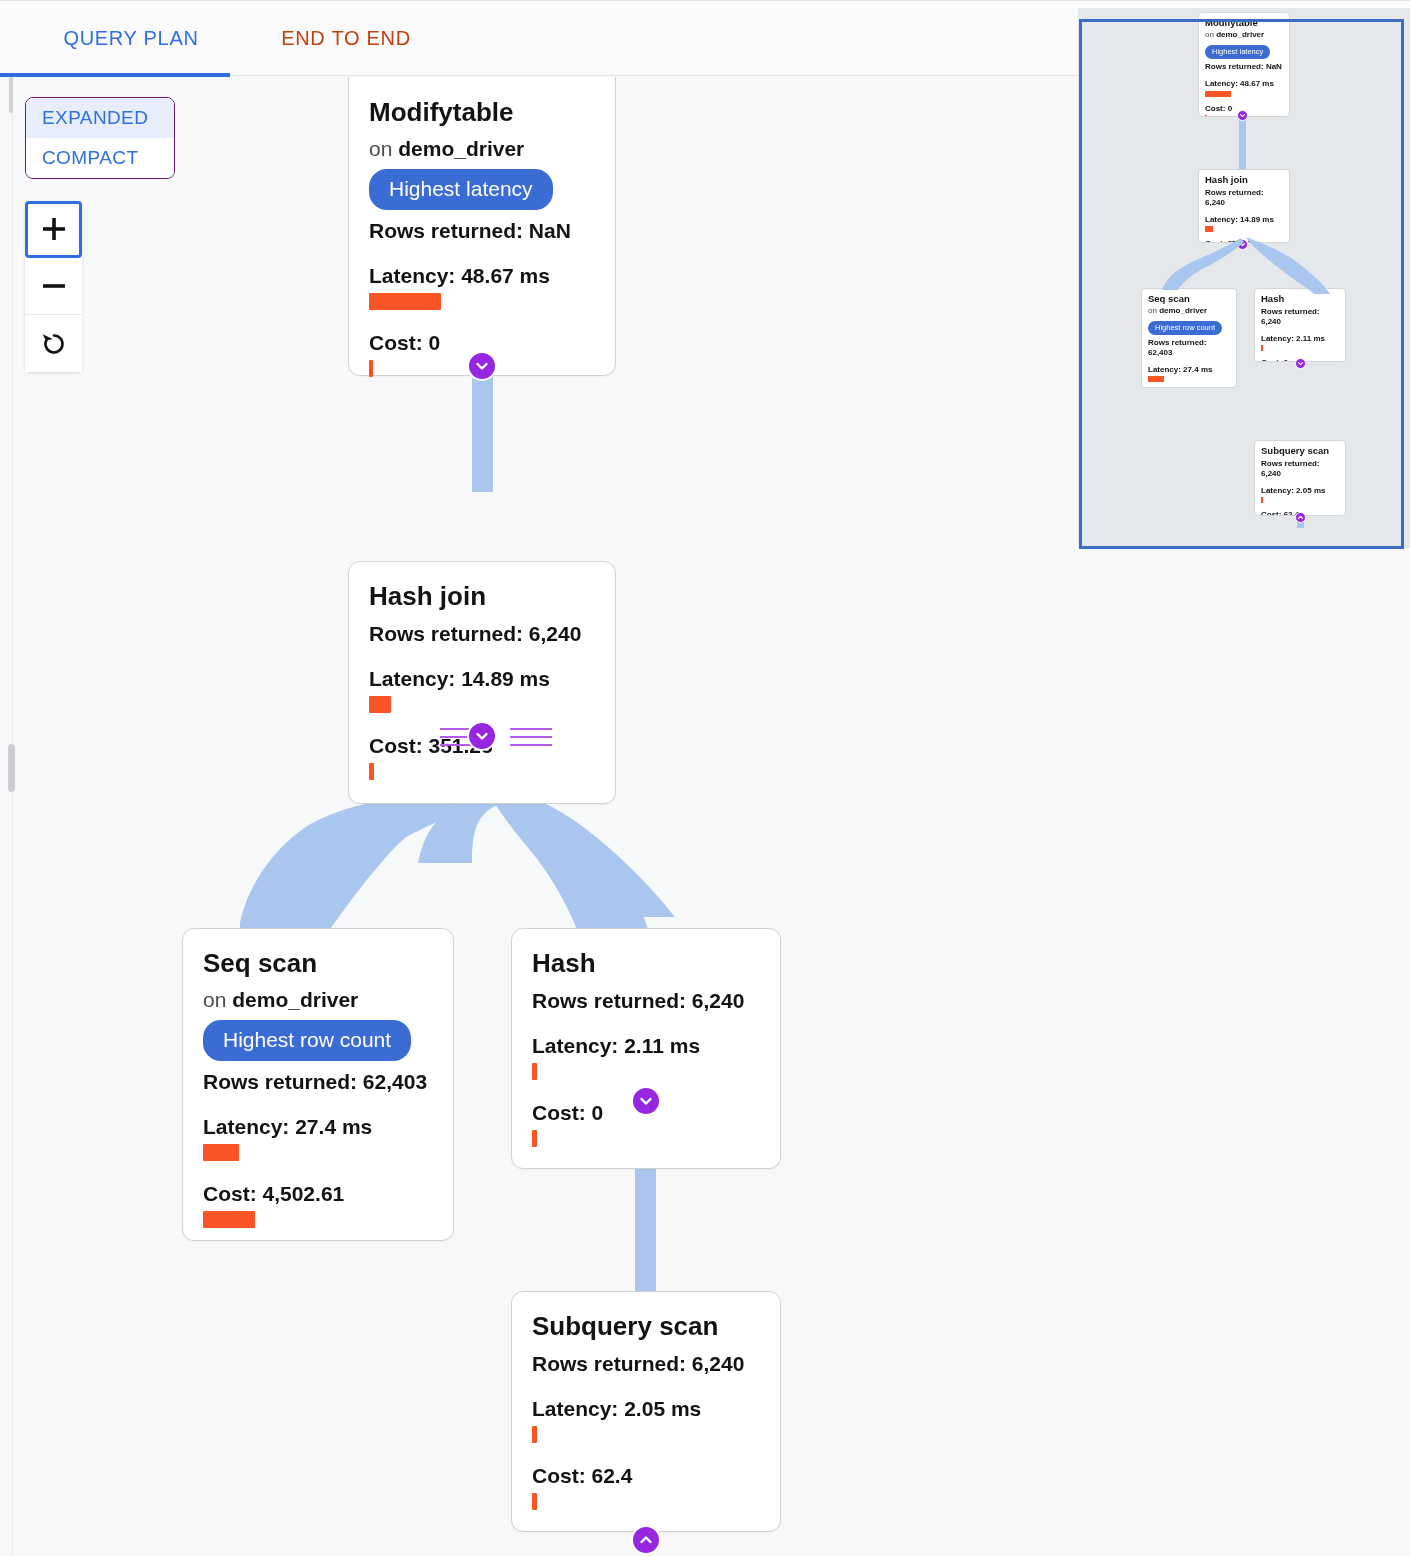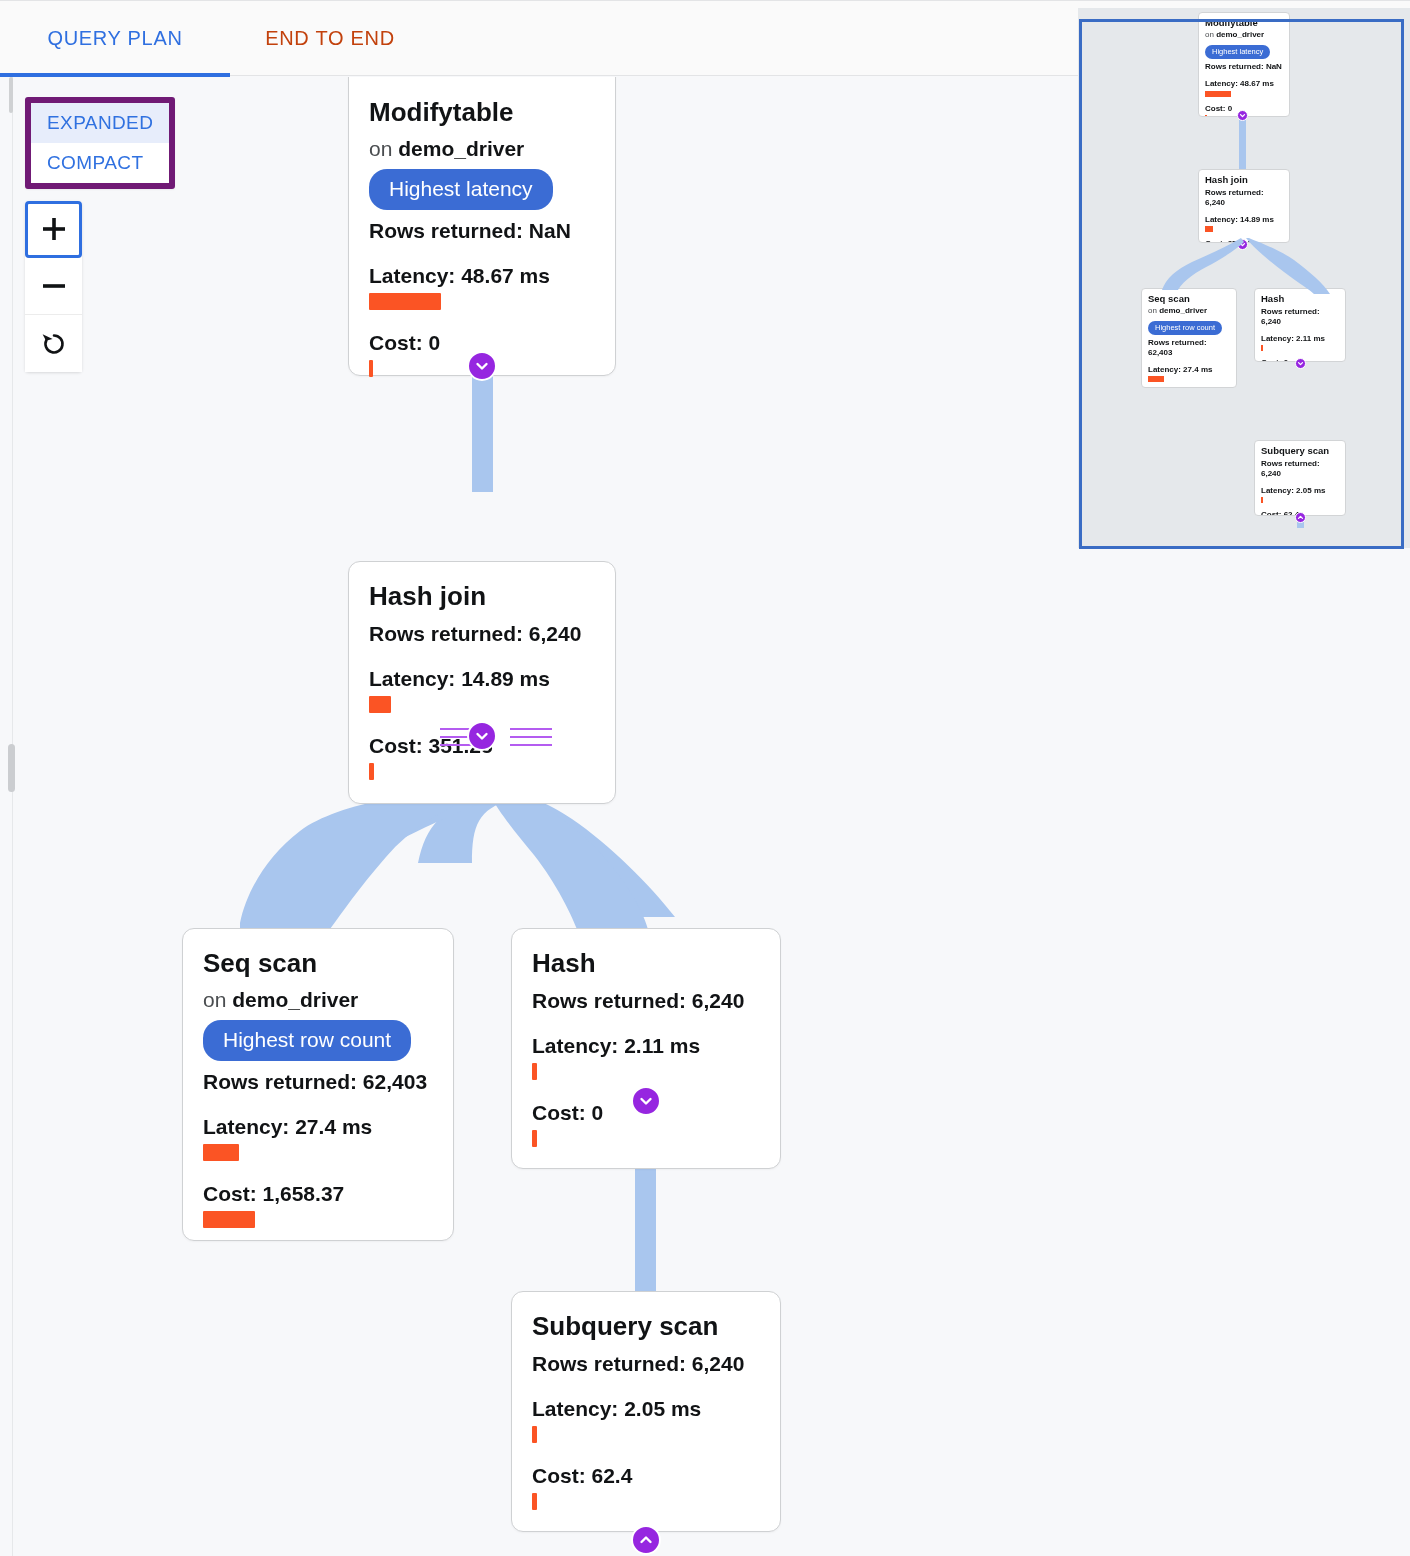--- a/index.html
+++ b/index.html
@@ -12,21 +12,21 @@
   }
 
   #app { position: relative; width: 1410px; height: 1556px; background: #f7f8fa; }
 
   
   .tabbar {
     position: absolute; left: 0; top: 0; width: 1410px; height: 76px;
     background: #fafafa;
     border-top: 1px solid #e3e4e6;
     border-bottom: 1px solid #e3e4e6;
-    display: flex; align-items: center;
+    display: flex; align-items: center; padding-left: 16px;
   }
   .tab {
     position: relative; height: 76px;
     display: flex; align-items: center; justify-content: center;
     font-size: 20px; letter-spacing: 0.7px; font-weight: 500;
     color: #c2410c; cursor: pointer; background: transparent;
     border: none; outline: none; padding: 0;
   }
   .tab-qp { width: 230px; color: #2f6fe0; }
   .tab-e2e { width: 200px; }
@@ -49,21 +49,21 @@
     background: #cfd1d3; border-radius: 2px;
   }
   .canvas-scroll-handle {
     position: absolute; left: 8px; top: 667px; width: 7px; height: 48px;
     background: #cbcdd0; border-radius: 4px; cursor: pointer;
   }
 
   
   .mode-toggle {
     position: absolute; left: 25px; top: 20px; width: 150px;
-    background: #ffffff; border: 6px solid #701a75; border-radius: 3px;
+    background: #ffffff; border: 1px solid #701a75; border-radius: 8px;
     overflow: hidden; box-shadow: 0 1px 2px rgba(0,0,0,.05);
   }
   .mode-btn {
     display: block; width: 100%; padding: 9px 0 9px 16px; text-align: left;
     font-size: 19px; letter-spacing: .4px; color: #3071e0;
     background: #ffffff; border: none; cursor: pointer;
     font-family: "Liberation Sans", sans-serif;
   }
   .mode-btn.active { background: #e7edfb; }
 
@@ -271,21 +271,21 @@
 
     <div class="node" style="left:182px; top:851px; width:272px; height:313px;">
       <div class="node-title">Seq scan</div>
       <div class="node-sub">on&nbsp;<b>demo_driver</b></div>
       <div class="badge">Highest row count</div>
       <div class="metric">Rows returned: 62,403</div>
       <div class="spacer-12"></div>
       <div class="metric">Latency: 27.4 ms</div>
       <div class="bar" style="width:36px;"></div>
       <div class="spacer-12"></div>
-      <div class="metric">Cost: 1,658.37</div>
+      <div class="metric">Cost: 4,502.61</div>
       <div class="bar" style="width:52px;"></div>
     </div>
 
     <div class="node" style="left:511px; top:851px; width:270px; height:241px;">
       <div class="node-title">Hash</div>
       <div class="metric">Rows returned: 6,240</div>
       <div class="spacer-12"></div>
       <div class="metric">Latency: 2.11 ms</div>
       <div class="bar" style="width:5px;"></div>
       <div class="spacer-12"></div>

